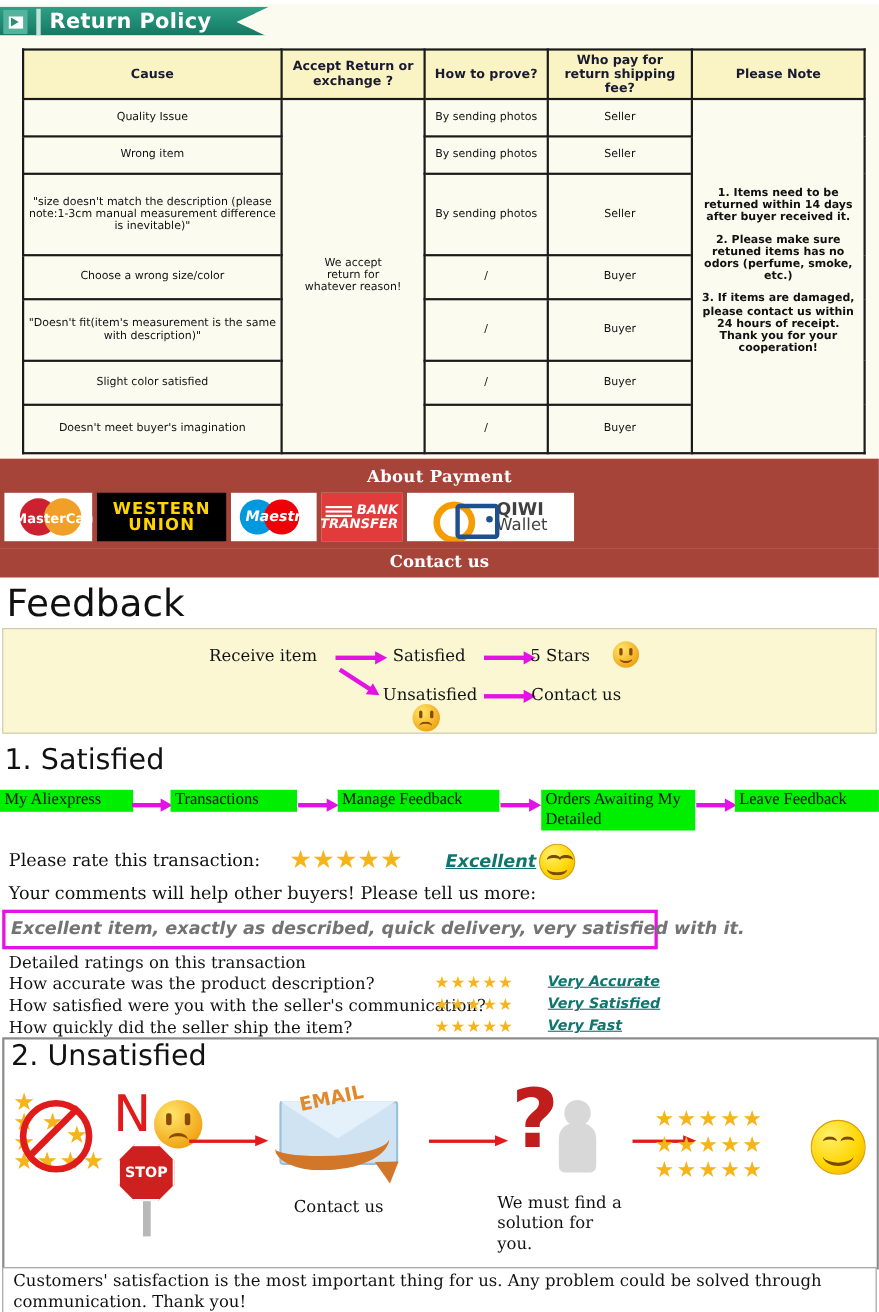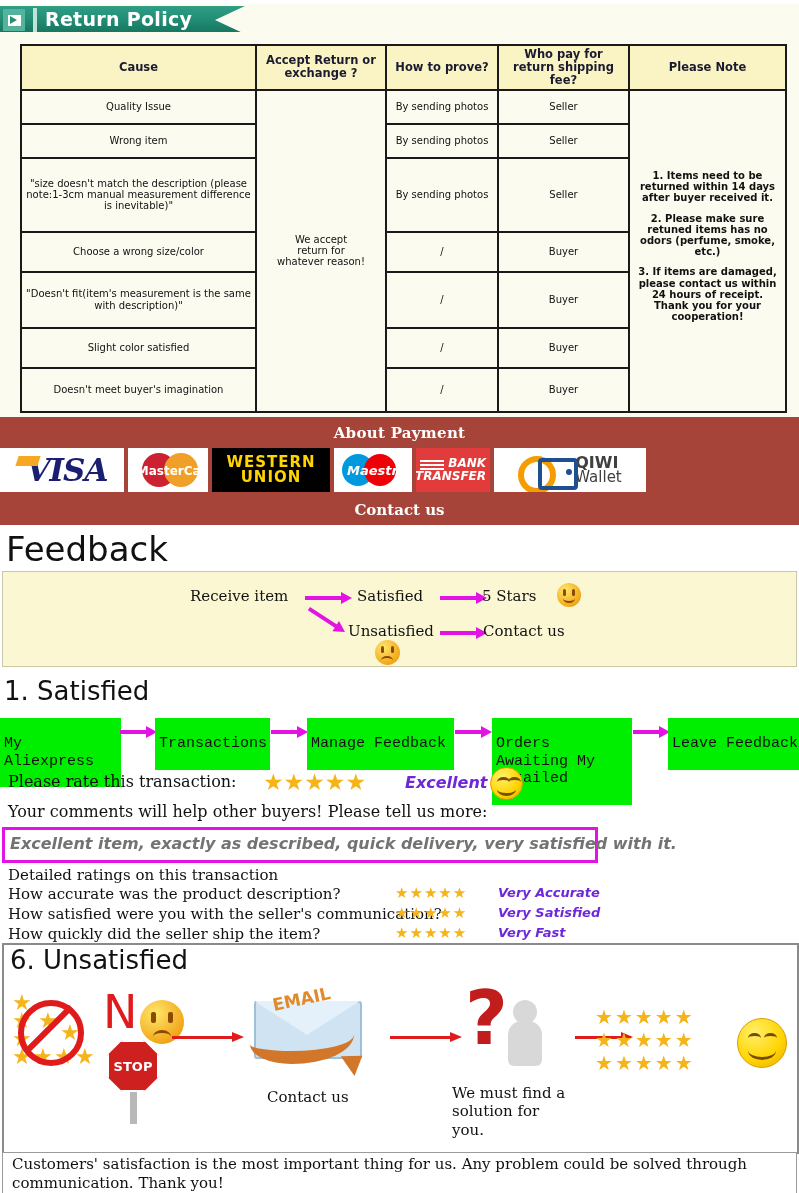--- a/index.html
+++ b/index.html
@@ -96,25 +96,25 @@
   .arrow-m .head{position:absolute;top:-4px;width:0;height:0;
      border-left:11px solid #e313e3;border-top:6px solid transparent;border-bottom:6px solid transparent;}
   .smiley{position:absolute;border-radius:50%;
      background:radial-gradient(circle at 35% 30%,#ffe66a,#f2a81b 70%,#d98c00 100%);}
   .smiley .eye{position:absolute;width:3px;height:7px;background:#8a4a00;border-radius:2px;}
   .smiley .mouth{position:absolute;border-bottom:2px solid #8a4a00;border-radius:50%;width:12px;height:7px;}
   .smiley.sad .mouth{border-bottom:none;border-top:2px solid #8a4a00;}
 
   
   .sec-title{position:absolute;font-size:26px;font-family:"DejaVu Sans",sans-serif;color:#111;}
-  .gbox{position:absolute;background:#00ee00;font-family:Liberation Mono, monospace;font-size:15px;color:#111;
-     padding:17px 4px;line-height:1.18;}
+  .gbox{position:absolute;background:#00ee00;font-family:Liberation Serif, serif;font-size:15px;color:#111;
+     padding:1px 4px;line-height:1.18;}
   .ln{position:absolute;font-family:"DejaVu Serif",serif;color:#111;}
   .stars{position:absolute;color:#f5b51a;letter-spacing:0px;font-family:"DejaVu Sans",sans-serif;}
-  .excl{position:absolute;font-family:"DejaVu Sans",sans-serif;font-style:italic;font-weight:bold;color:#6d28d9;}
+  .excl{position:absolute;font-family:"DejaVu Sans",sans-serif;font-style:italic;font-weight:bold;color:#0f766e;text-decoration:underline;}
   .comment-box{position:absolute;border:3px solid #e313e3;background:#fff;}
   .comment-text{position:absolute;font-family:"DejaVu Sans",sans-serif;font-style:italic;font-weight:bold;
      font-size:16px;color:#737373;}
 
   
   .uns-box{position:absolute;left:2px;top:943px;width:793px;height:207px;border:2px solid #8a8a8a;background:#fff;}
   .redarrow{position:absolute;height:0;}
   .redarrow .shaft{position:absolute;left:0;top:0;height:3px;background:#e01b1b;}
   .redarrow .head{position:absolute;top:-4px;width:0;height:0;
      border-left:12px solid #e01b1b;border-top:5.5px solid transparent;border-bottom:5.5px solid transparent;}
@@ -231,23 +231,20 @@
       <td class="who">Buyer</td>
     </tr>
   </tbody>
     </table>
 </div>
 
 <div class="pay-band"></div>
 <div class="pay-title">About Payment</div>
 
 <div class="pay-strip">
-  <div class="logo" style="width:124px">
-    <span class="visa">VISA</span>
-  </div>
   <div class="gap"></div>
   <div class="logo" style="width:80px">
     <span class="mc">
       <span class="c1"></span>
         <span class="c2"></span>
       <span class="lbl">MasterCard</span>
     </span>
   </div>
   <div class="gap"></div>
   <div class="logo" style="width:118px;background:#000">
@@ -374,21 +371,21 @@
 
 <div class="ln" style="left:8px;top:905px;font-size:15px">How satisfied were you with the seller's communication?</div>
 <div class="stars" style="left:395px;top:904px;font-size:15px;letter-spacing:1px">★★★★★</div>
 <div class="excl" style="left:498px;top:905px;font-size:13px">Very Satisfied</div>
 
 <div class="ln" style="left:8px;top:925px;font-size:15px">How quickly did the seller ship the item?</div>
 <div class="stars" style="left:395px;top:924px;font-size:15px;letter-spacing:1px">★★★★★</div>
 <div class="excl" style="left:498px;top:925px;font-size:13px">Very Fast</div>
 
 <div class="uns-box"></div>
-<div class="sec-title" style="left:10px;top:945px">6. Unsatisfied</div>
+<div class="sec-title" style="left:10px;top:945px">2. Unsatisfied</div>
 
 <div class="nostars" style="left:8px;top:990px;width:100px;height:80px">
   <span class="st" style="left:4px;top:0px">★</span>
   <span class="st" style="left:4px;top:18px">★</span>
   <span class="st" style="left:4px;top:36px">★</span>
   <span class="st" style="left:4px;top:54px">★</span>
   <span class="st" style="left:25px;top:54px">★</span>
   <span class="st" style="left:46px;top:54px">★</span>
   <span class="st" style="left:67px;top:54px">★</span>
   <span class="st" style="left:30px;top:18px">★</span>

